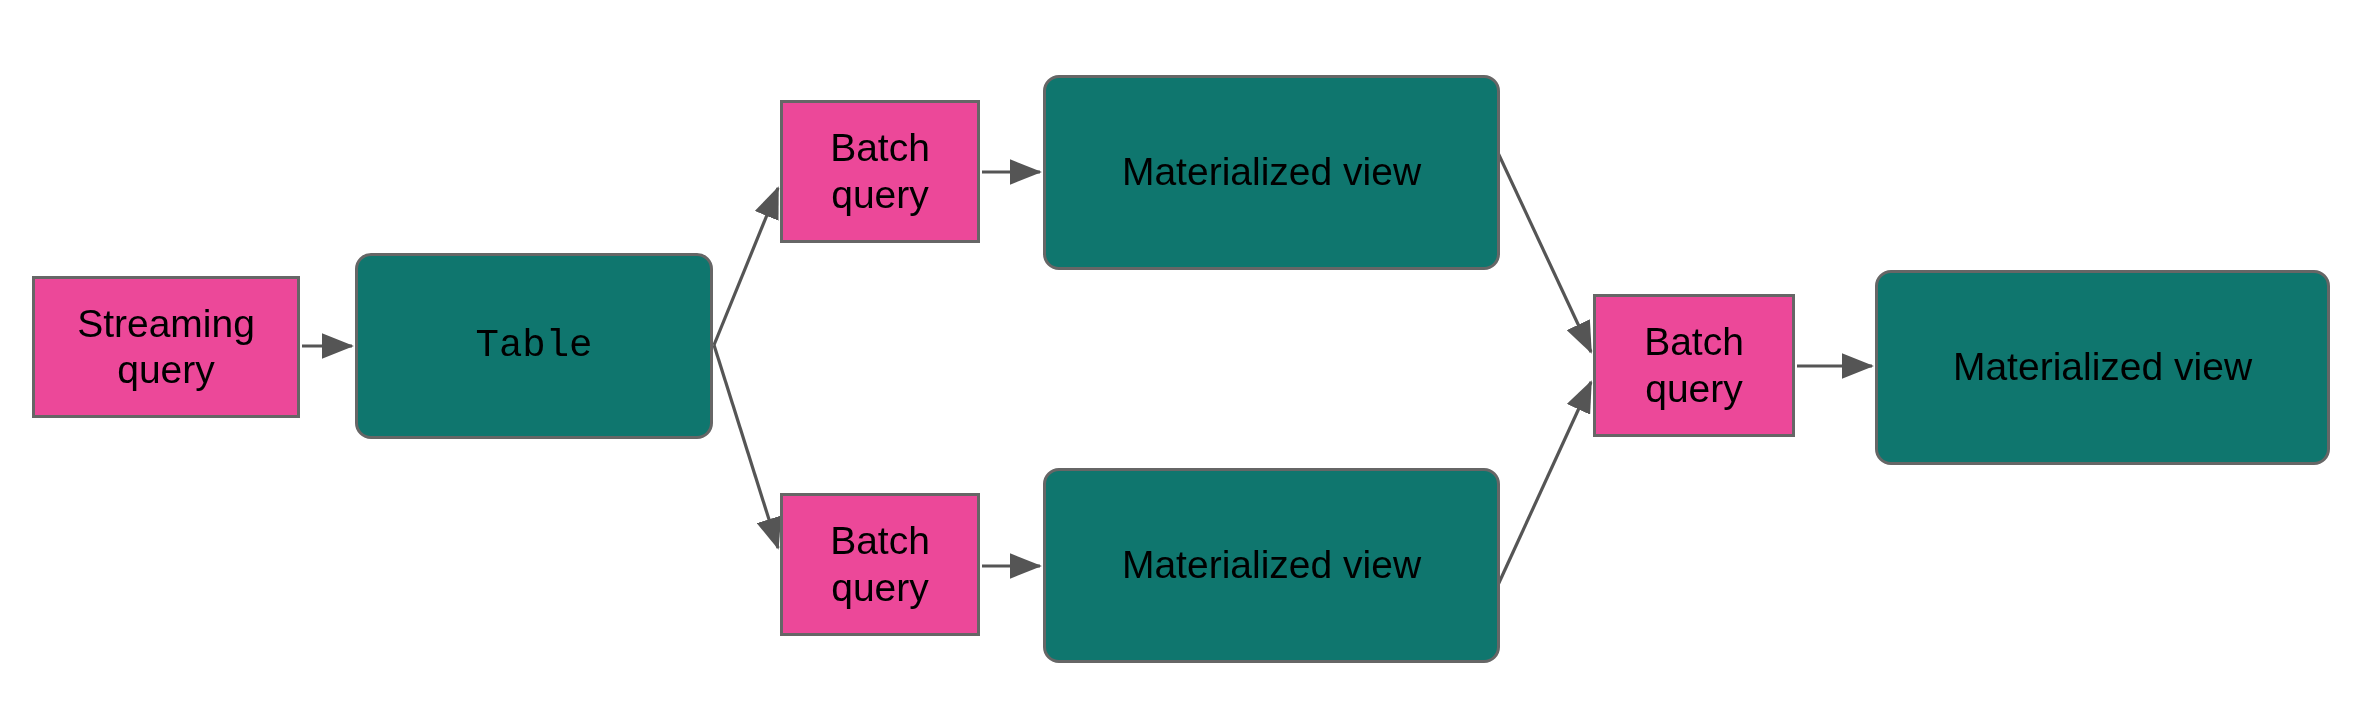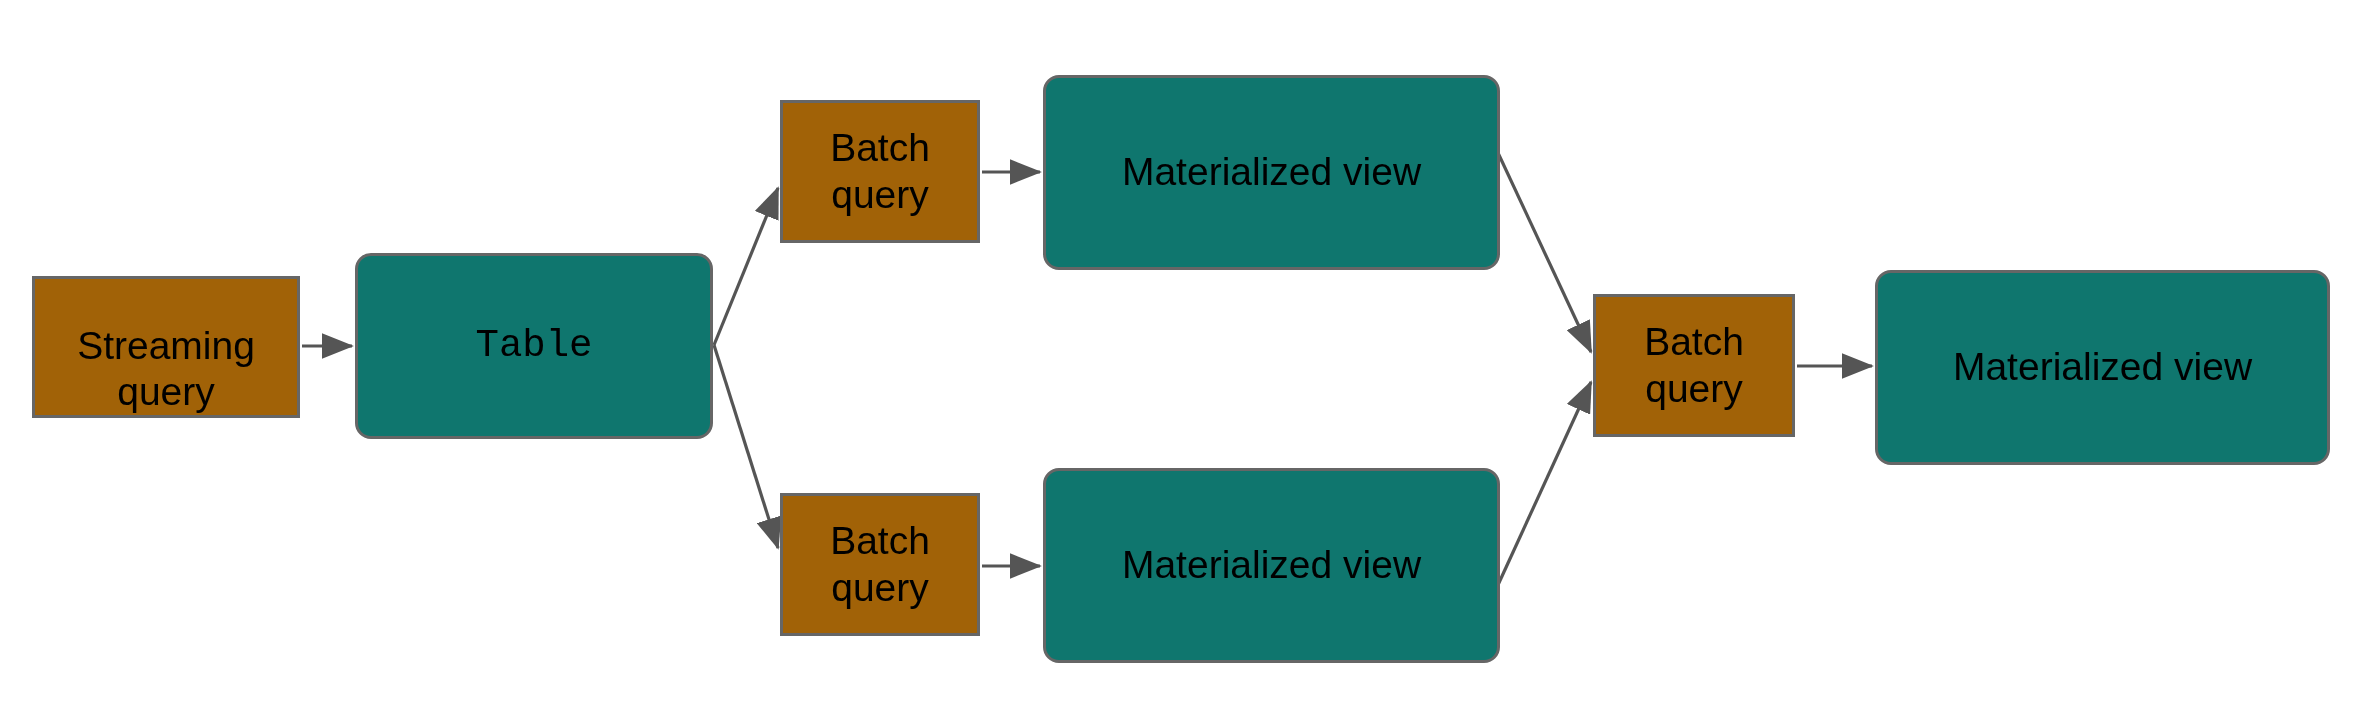--- a/index.html
+++ b/index.html
@@ -34,21 +34,21 @@
     justify-content: center;
     text-align: center;
     color: #000000;
     font-family: "Liberation Sans", sans-serif;
     font-size: 39px;
     line-height: 1.18;
     border: 3px solid #666666;
     white-space: pre-line;
   }
   .node.query {
-    background: #a16207;
+    background: #ec4899;
     border-radius: 0;
   }
   .node.store {
     background: #0f766e;
     border-radius: 16px;
   }
   .node-label {
     display: block;
     white-space: pre-line;
   }
@@ -91,21 +91,21 @@
 
     <g>
       <line x1="1492" y1="598" x2="1591" y2="382" stroke="#555555" stroke-width="3.2" marker-end="url(#arrowhead)"></line>
     </g>
 
     <g>
       <line x1="1797" y1="366" x2="1872" y2="366" stroke="#555555" stroke-width="3.2" marker-end="url(#arrowhead)"></line>
     </g>
   </svg>
 
-  <div class="node query" style="left:32px; top:276px; width:268px; height:142px;align-items:flex-end;">
+  <div class="node query" style="left:32px; top:276px; width:268px; height:142px;">
     <span class="node-label">Streaming
 query</span>
   </div>
 
   <div class="node store" style="left:355px; top:253px; width:358px; height:186px;font-family:Liberation Mono, monospace;">
     <span class="node-label">Table</span>
   </div>
 
   <div class="node query" style="left:780px; top:100px; width:200px; height:143px;">
     <span class="node-label">Batch

